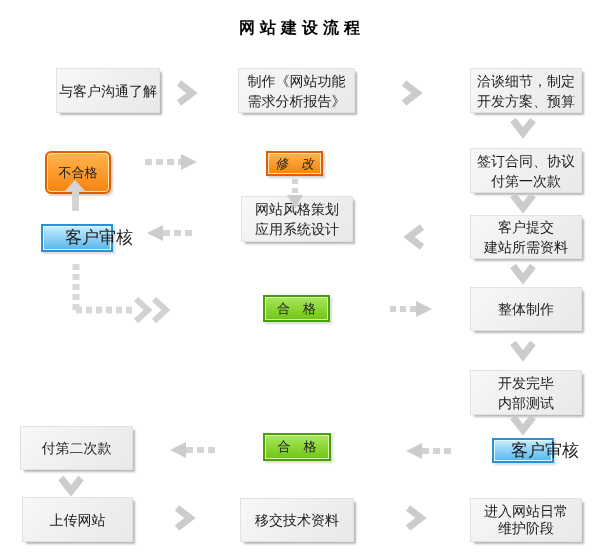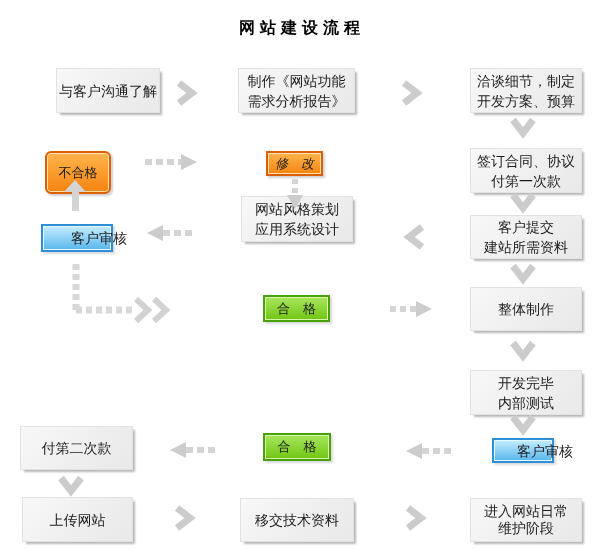--- a/index.html
+++ b/index.html
@@ -31,21 +31,21 @@
   .green{
     background:linear-gradient(#a9e75e,#70c513);
     border:2px solid #46a206;
     box-shadow:inset 0 0 0 1px #dcf6ae, 2px 2px 2px rgba(0,0,0,0.15);
     font-size:13px;
   }
   .blue{
     background:linear-gradient(#c6eeff,#57b6ec);
     border:2px solid #2f8fd4;
     box-shadow:inset 0 0 0 1px #e6f8ff, 2px 2px 2px rgba(0,0,0,0.15);
-    font-size:14px;
+    font-size:17px;
     padding-left:44px;
   }
   .arrow{position:absolute;}
   .small-lh{line-height:17px;}
 </style>
 </head>
 <body>
 
 <div class="stage">
 

